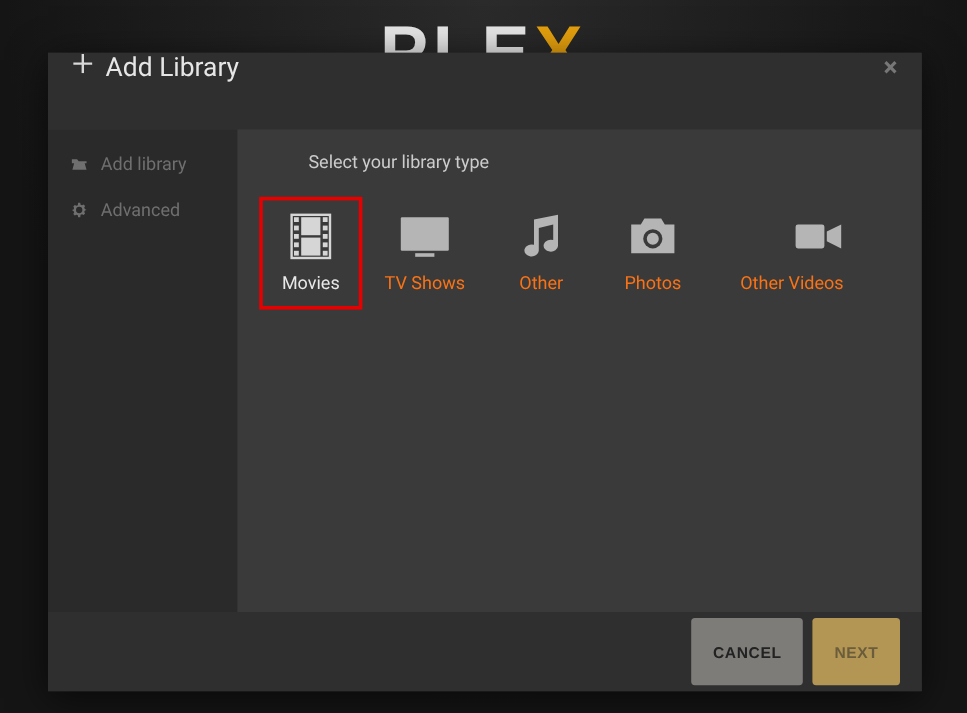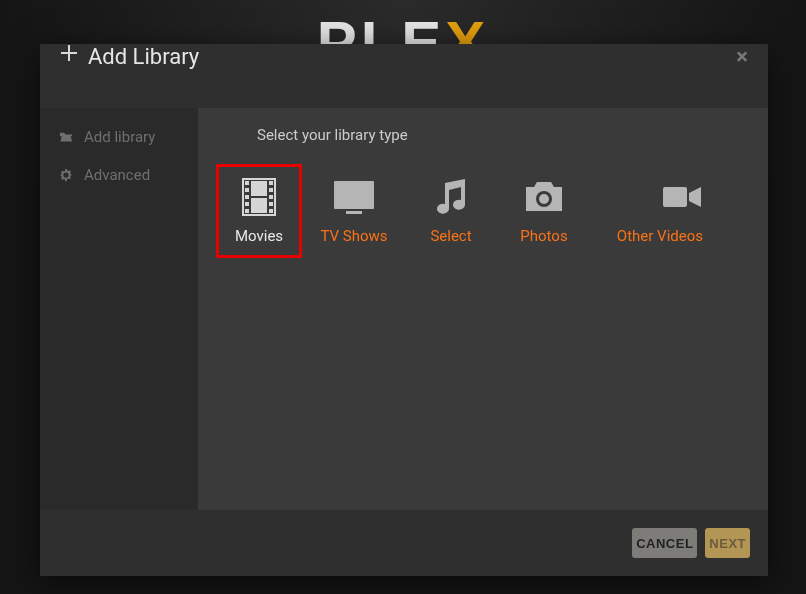--- a/index.html
+++ b/index.html
@@ -113,22 +113,22 @@
       white-space: nowrap;
     }
     .modal-footer {
       height: 66px;
       background: #2f2f2f;
       display:flex; align-items:center; justify-content:flex-end;
       gap: 8px;
       padding: 0 18px;
     }
     .btn {
-      height: 30px;
-      padding: 0 4px;
+      height: 56px;
+      padding: 0 18px;
       border:none;
       font-size: 13px;
       font-weight: 600;
       letter-spacing: 0.5px;
       cursor:pointer;
       border-radius: 3px;
     }
     .btn-cancel { background: #7d7c79; color: #222; }
     .btn-next { background: #b39554; color: #6b5d3b; cursor:default; }
     svg { display:block; }
@@ -211,21 +211,21 @@
           </span>
           <span class="ti-label">TV Shows</span>
         </div>
 
         <div class="type-item" style="width:90px;">
           <span class="ti-icon">
             <svg viewBox="0 0 40 40" width="40" height="40" fill="#b5b5b5">
               <path d="M14 6 L34 2 V28 a6 5 0 11-4-5 V10 L18 13 V32 a6 5 0 11-4-5 z"></path>
             </svg>
           </span>
-          <span class="ti-label">Select</span>
+          <span class="ti-label">Other</span>
         </div>
 
         <div class="type-item" style="width:92px;">
           <span class="ti-icon">
             <svg viewBox="0 0 44 40" width="44" height="40" fill="#b5b5b5">
               <path d="M4 10h8l3-5h14l3 5h8v24H4z"></path>
               <circle cx="22" cy="22" r="8" fill="#3a3a3a"></circle>
               <circle cx="22" cy="22" r="5" fill="#b5b5b5"></circle>
             </svg>
           </span>

